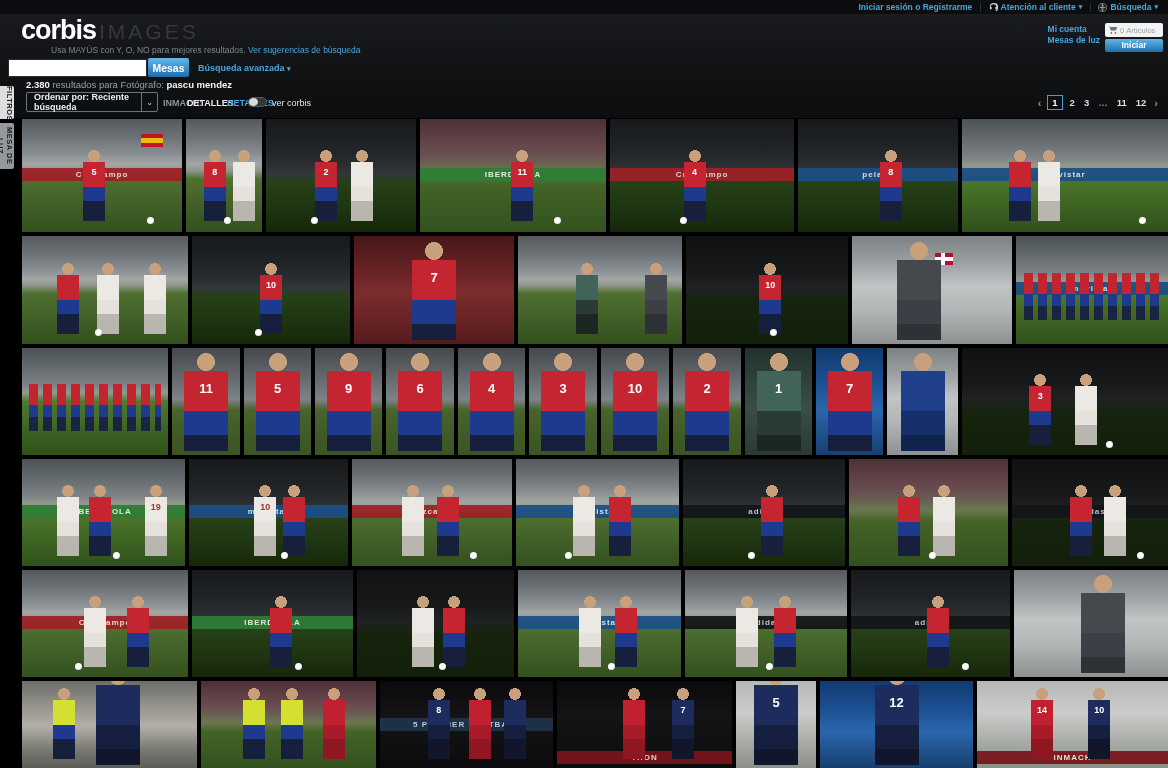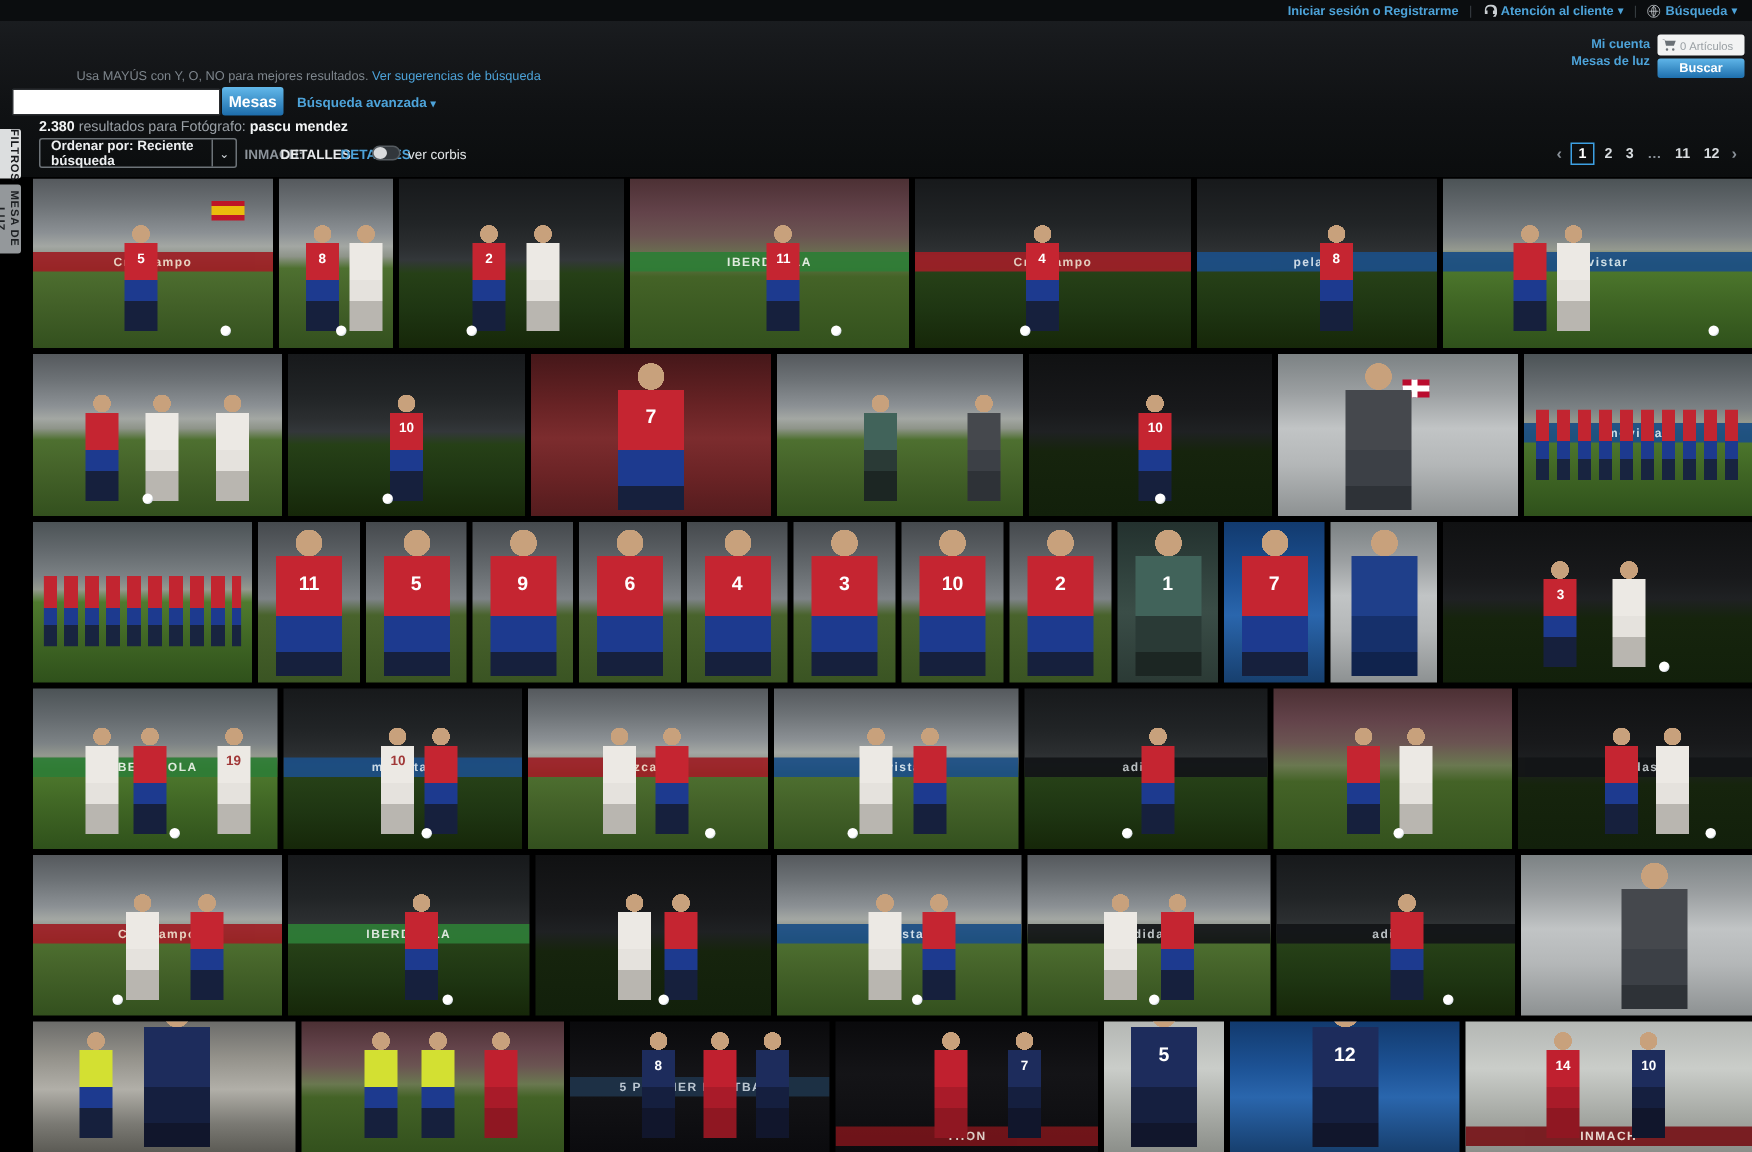--- a/index.html
+++ b/index.html
@@ -16,21 +16,21 @@
     font-size:8.5px; color:var(--link); }
   .topstrip .sep { color:#3a3f44; }
   .toplink { color:var(--link); text-decoration:none; font-weight:bold; cursor:pointer; display:flex; align-items:center; gap:3px;}
   .caret { color:var(--link); font-size:7px; }
   .mini-ic { width:9px; height:9px; fill:#c9ced2; }
 
   .logo { position:absolute; left:21px; top:15px; cursor:pointer; }
   .logo .main { color:#fff; font-size:27px; font-weight:bold; letter-spacing:-1px; }
   .logo .sub  { color:#35393d; font-size:21px; letter-spacing:3px; margin-left:3px; }
 
-  .acct { position:absolute; right:68px; top:24px; text-align:right; }
+  .acct { position:absolute; right:68px; top:24px; }
   .acct a { display:block; color:var(--link); font-size:8.5px; font-weight:bold; line-height:11px; text-decoration:none; cursor:pointer;}
 
   .cartbox { position:absolute; right:5px; top:23px; width:58px; height:14px; background:#f2f3f3;
     border-radius:2px; display:flex; align-items:center; gap:2px; padding:0 3px; font-size:7.5px; color:#9aa0a4; cursor:pointer;}
   .cartbox svg { width:10px; height:8px; fill:#6b7176; }
   .cartbtn { position:absolute; right:5px; top:39px; width:58px; height:13px;
     background:linear-gradient(180deg,#5fb5e8,#1e6fad); border-radius:2px; color:#fff;
     font-size:8.5px; font-weight:bold; text-align:center; line-height:13px; cursor:pointer; }
 
   .hint { position:absolute; left:11px; top:45px; font-size:8.5px; color:#7e868d;margin-left:40px; }
@@ -171,33 +171,36 @@
     <span class="sep">|</span>
     <span class="toplink">
       <svg class="mini-ic" viewBox="0 0 10 10">
           <path d="M5 .5a4.5 4.5 0 1 0 0 9 4.5 4.5 0 0 0 0-9zm0 1c.8 0 1.6 1.5 1.6 3.5S5.8 8.5 5 8.5 3.4 7 3.4 5 4.2 1.5 5 1.5zM1.5 5h7M5 1v8" stroke="#c9ced2" stroke-width=".6" fill="none"></path>
         </svg>
       <span>Búsqueda</span>
       <span class="caret">▾</span>
     </span>
   </div>
 
+  <div class="logo">
+    <span class="main">corbis</span><span class="sub">IMAGES</span>
+  </div>
 
   <div class="acct">
     <a>Mi cuenta</a>
     <a>Mesas de luz</a>
   </div>
   <div class="cartbox">
     <svg viewBox="0 0 12 9">
         <path d="M0 0h2l1.2 5h6.3L11 1H3.4M4 7a1 1 0 1 0 0 2 1 1 0 0 0 0-2zm5 0a1 1 0 1 0 0 2 1 1 0 0 0 0-2z"></path>
       </svg>
     <span>0</span>
     <span>Artículos</span>
   </div>
-  <div class="cartbtn">Buscar</div>
+  <div class="cartbtn">Iniciar</div>
 
   <div class="hint">
     <span>Usa MAYÚS con Y, O, NO para mejores resultados.</span>
     <a>Ver sugerencias de búsqueda</a>
   </div>
 
   <div class="searchrow">
     <input class="searchinput" type="text" value="" style="">
     <button class="buscar">Mesas</button>
     <span class="advanced">

